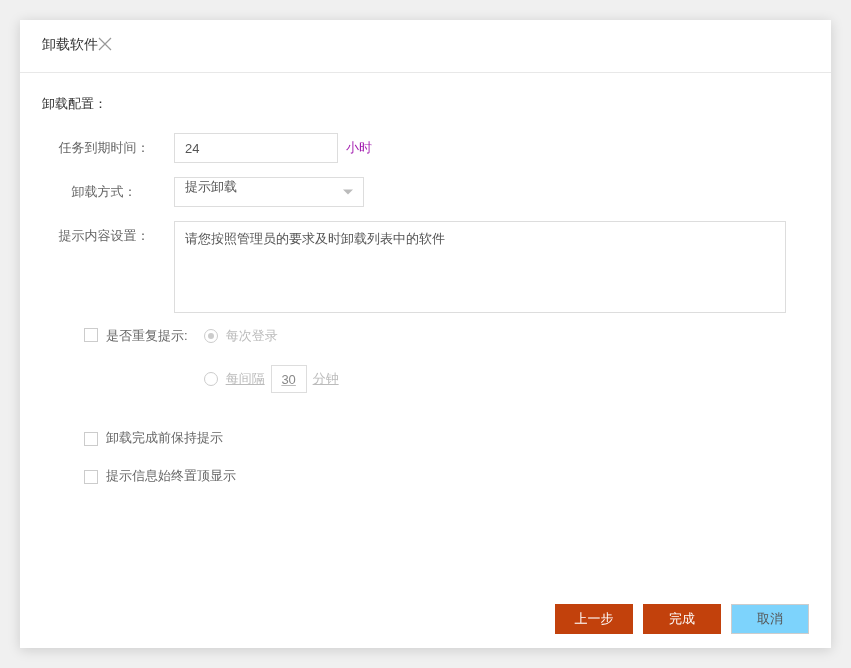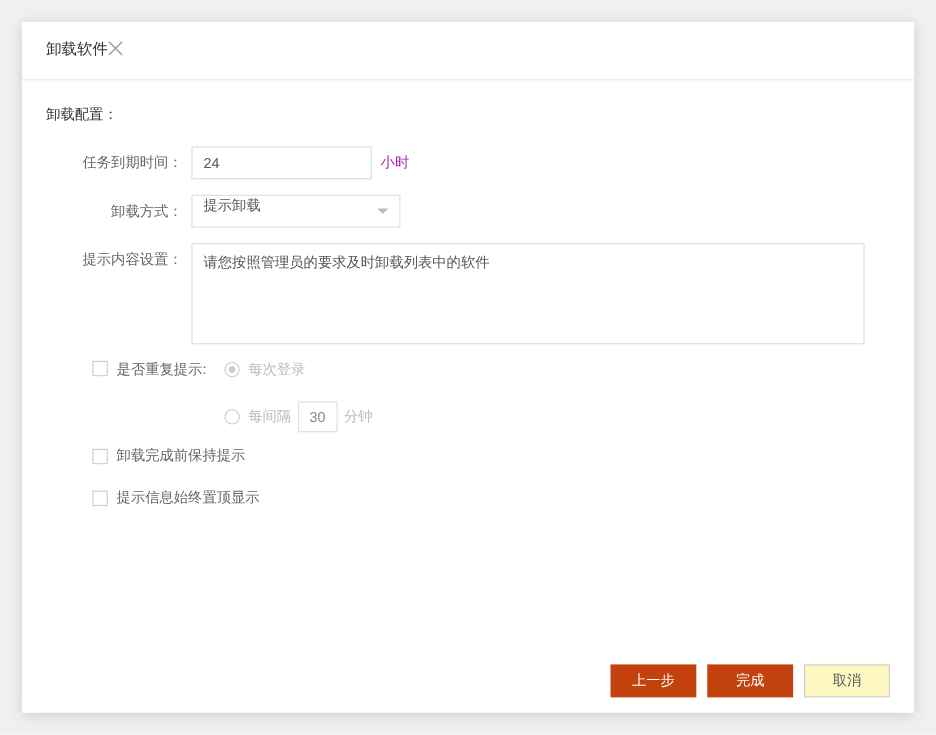--- a/index.html
+++ b/index.html
@@ -35,21 +35,21 @@
 .close-btn svg { width: 14px; height: 14px; }
 .body { flex: 1; padding: 22px 22px 0 22px; overflow: auto; }
 .section-title { font-size: 13px; color: #333; margin-bottom: 20px; }
 .form-row {
   display: flex;
   align-items: flex-start;
   margin-bottom: 14px;
 }
 .label {
   width: 132px;
-  text-align: right;
+  text-align: center;
   color: #666;
   padding-right: 8px;
   line-height: 30px;
   flex-shrink: 0;
 }
 .control { display: flex; align-items: center; gap: 8px; }
 .text-input {
   height: 30px;
   border: 1px solid #ddd;
   padding: 0 10px;
@@ -152,21 +152,21 @@
 .btn {
   min-width: 78px;
   height: 30px;
   border: none;
   font-size: 13px;
   cursor: pointer;
   font-family: inherit;
   padding: 0 16px;
 }
 .btn-primary { background: #c2410c; color: #fff; }
-.btn-default { background: #fef9c3; color: #555; border: 1px solid #ccc; }
+.btn-default { background: #7dd3fc; color: #555; border: 1px solid #ccc; }
 .indent-block { margin-left: 42px; }
 .repeat-block { display: flex; align-items: flex-start; }
 .repeat-block .left-part { display: flex; align-items: flex-start; margin-top: 0; }
 </style>
 </head>
 <body>
 
 <div class="dialog">
   <div class="header">
     <div class="title">卸载软件</div>
@@ -208,21 +208,21 @@
     <div class="indent-block repeat-block" style="margin-bottom:12px;">
       <div class="left-part">
         <div class="checkbox"></div>
         <span class="checkbox-label">是否重复提示:</span>
       </div>
       <div class="radio-group">
         <div class="radio-row">
           <div class="radio checked"></div>
           <span class="radio-label">每次登录</span>
         </div>
-        <div class="radio-row" style="margin-bottom:0;">
+        <div class="radio-row" style="margin-bottom:24px;text-decoration:underline;">
           <div class="radio"></div>
           <span class="radio-label">每间隔</span>
           <input class="interval-input" value="30" style="">
           <span class="radio-label">分钟</span>
         </div>
       </div>
     </div>
 
     <div class="checkbox-row">
       <div class="checkbox"></div>

